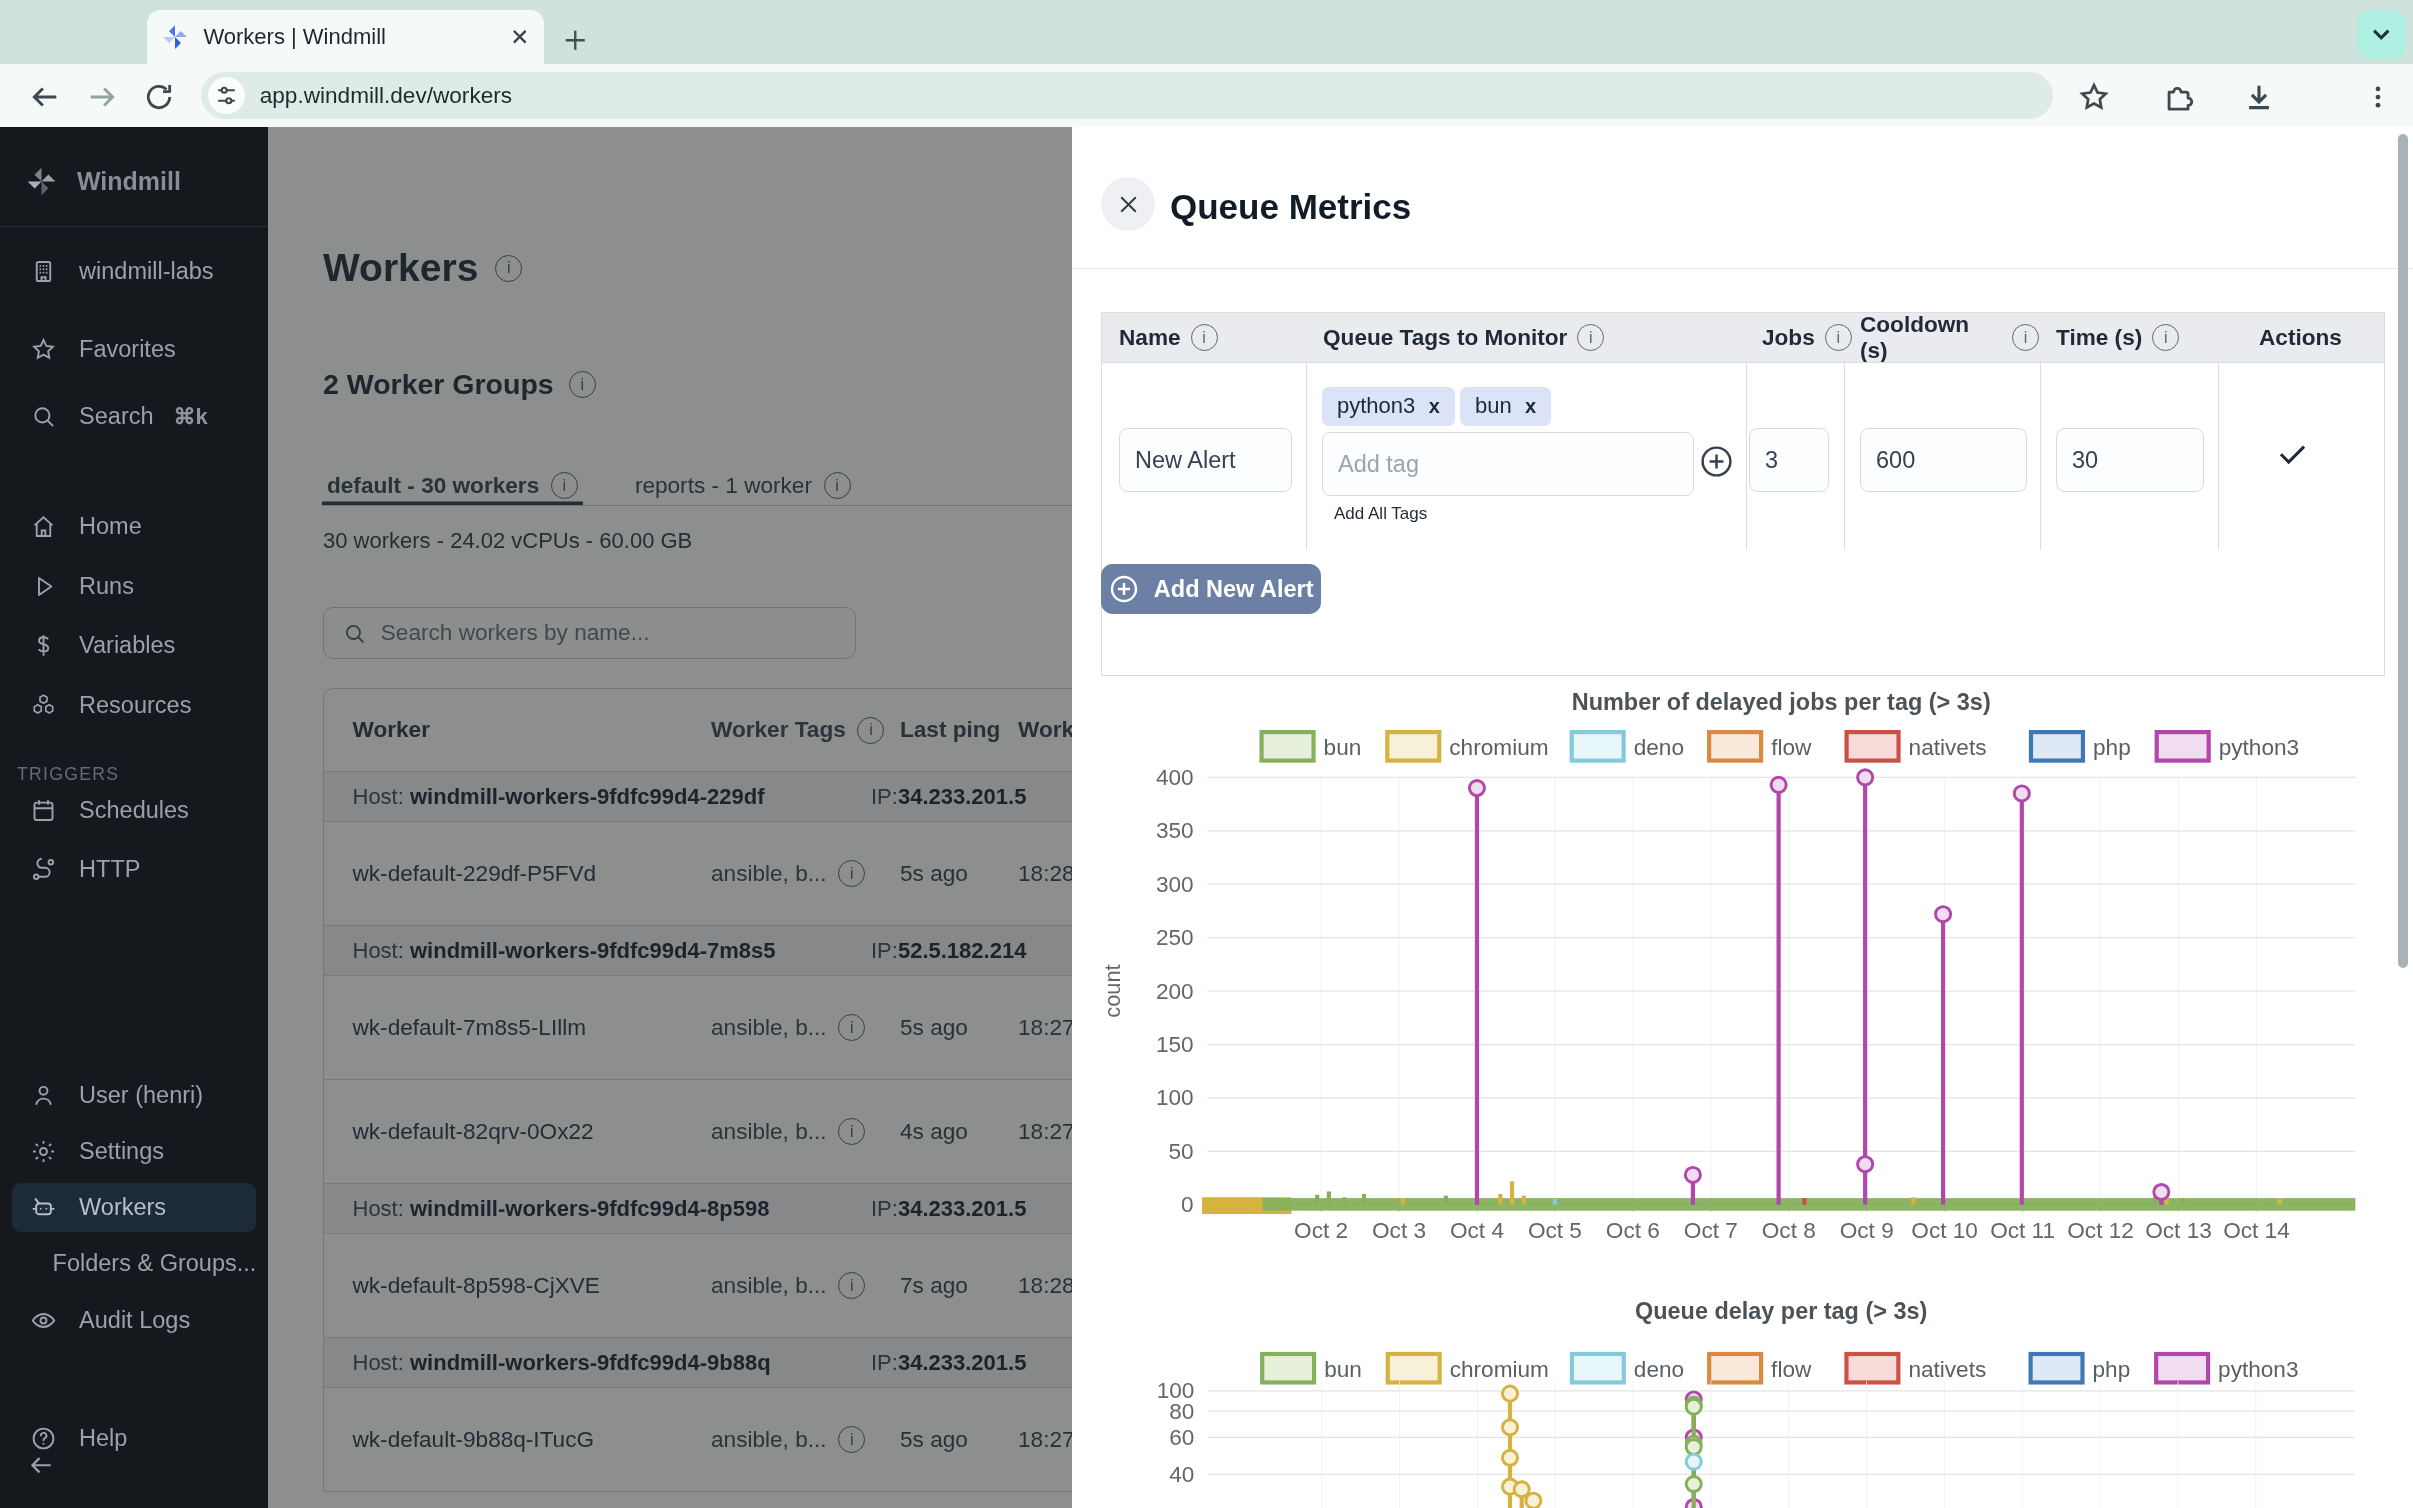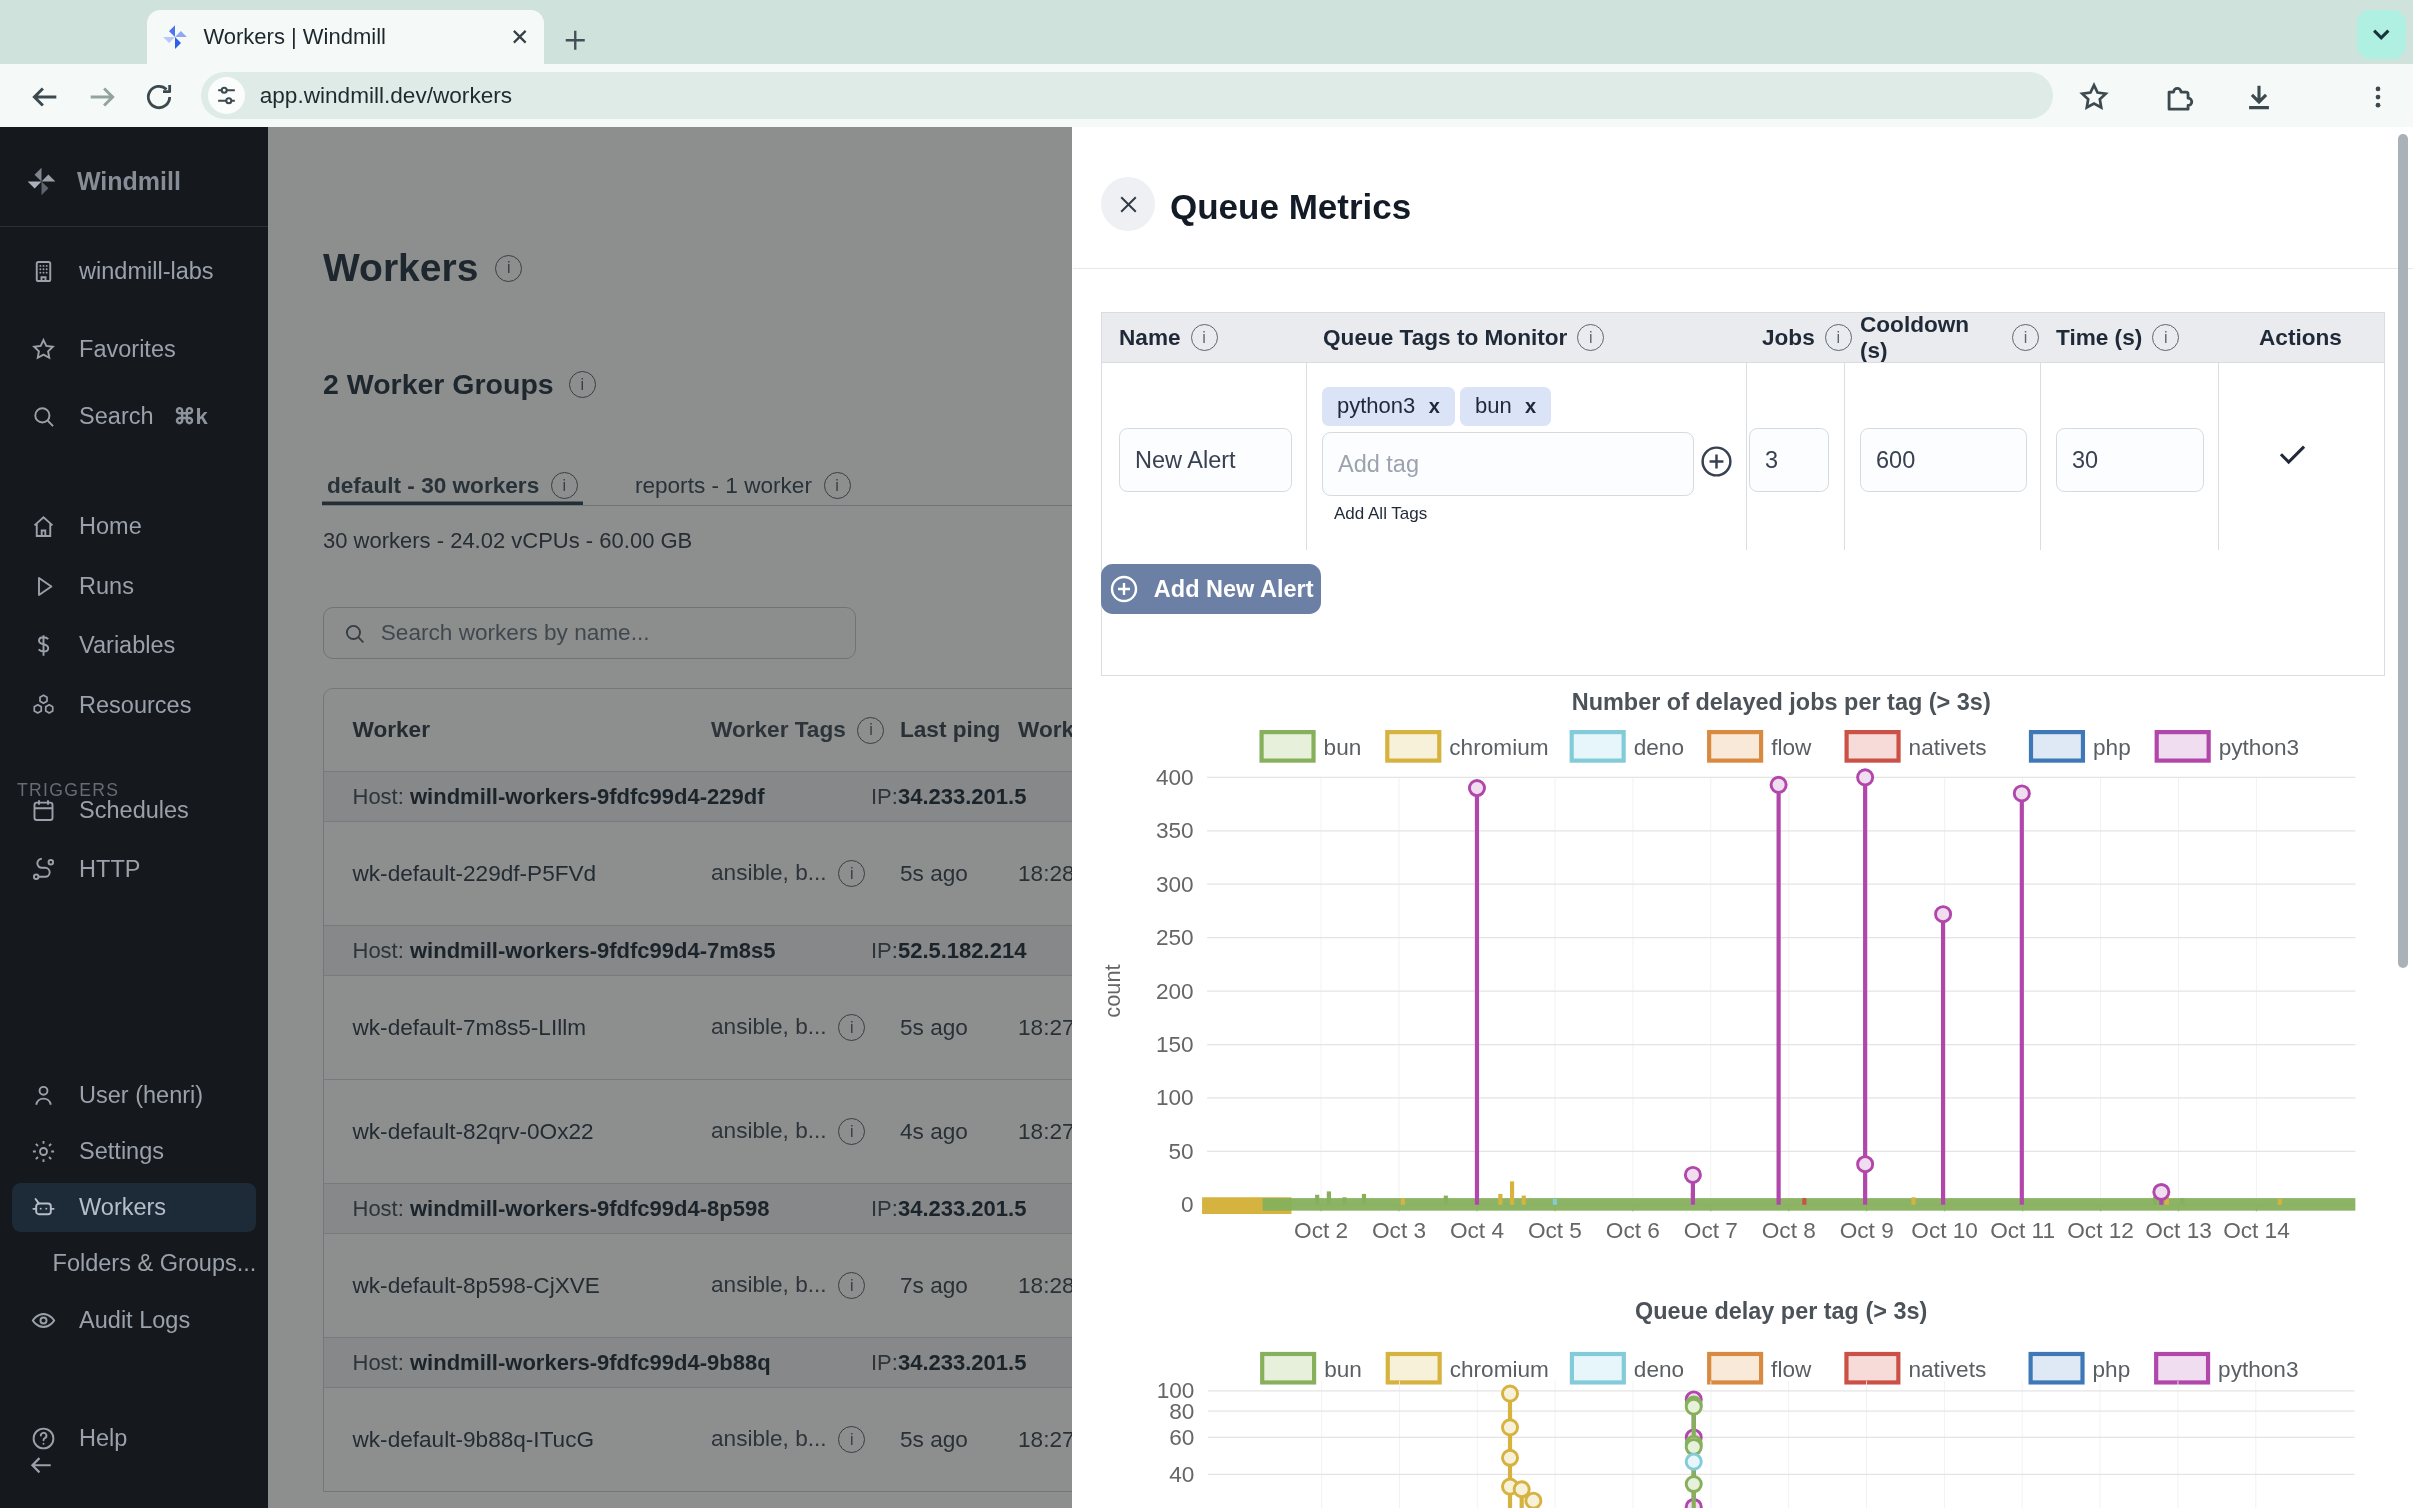--- a/index.html
+++ b/index.html
@@ -50,21 +50,21 @@
        background:#fdfdfe;display:flex;align-items:center;padding-left:18.4px;box-sizing:border-box;gap:13.4px;color:#5a646e;}
   .searchbox .ph{font-size:22.6px;color:#6f7a85;}
   .wtable{position:absolute;left:55px;top:561px;width:838px;border:1.7px solid #ccd2d9;border-radius:10px 10px 0 0;}
   .thead{display:flex;height:82px;align-items:center;font-weight:bold;font-size:22.6px;color:#39434e;}
   .trow{display:flex;align-items:center;border-top:0.8px solid #d6dade;position:relative;}
   .host{height:50px;background:#f1f2f4;font-size:22px;color:#4a5560;padding-left:28.5px;box-sizing:border-box;}
   .host b{color:#2b3642;}
   .hostip{position:absolute;left:547px;}
   .wrow{height:103px;font-size:22.6px;color:#3a4552;}
   .c1{width:387px;padding-left:28.5px;box-sizing:border-box;}
-  .c2{width:189px;display:flex;gap:11.7px;color:#4a5560;}
+  .c2{width:189px;display:flex;align-items:center;gap:11.7px;color:#4a5560;}
   .c3{width:118px;color:#434e59;}
   .c4{flex:1;color:#434e59;white-space:nowrap;}
   
   .drawer{position:absolute;left:1073px;top:127px;right:0;bottom:0;background:#fff;z-index:10;}
   .dclose{position:absolute;left:28px;top:50px;width:54px;height:54px;border-radius:50%;background:#eef0f3;
        display:grid;place-items:center;color:#323c46;}
   .dtitle{position:absolute;left:97px;top:60px;font-size:35px;font-weight:bold;color:#131c26;}
   .ddiv{position:absolute;left:0;top:141px;right:0;height:0.8px;background:#e6e8eb;}
   .dsection{position:absolute;left:32px;top:194px;display:flex;align-items:center;gap:15px;}
   .dsection .t{font-size:27px;font-weight:bold;color:#131c26;}
@@ -218,21 +218,21 @@
       </svg>
     <span class="lbl">Variables</span>
   </div>
   <div class="sitem" style="top:554px">
     <svg class="ic" width="27" height="27" viewBox="0 0 24 24" stroke="currentColor" stroke-width="1.5" fill="none" stroke-linejoin="round">
         <path d="M12 2.8l3.1 1.8v3.6L12 10 8.9 8.2V4.6zM6.9 11.4 10 13.2v3.6l-3.1 1.8-3.1-1.8v-3.6zM17.1 11.4l3.1 1.8v3.6l-3.1 1.8-3.1-1.8v-3.6z"></path>
       </svg>
     <span class="lbl">Resources</span>
   </div>
 
-  <div class="ssection" style="top:653px">TRIGGERS</div>
+  <div class="ssection" style="top:637px">TRIGGERS</div>
 
   <div class="sitem" style="top:659px">
     <svg class="ic" width="27" height="27" viewBox="0 0 24 24" stroke="currentColor" stroke-width="1.7" fill="none">
         <rect x="4" y="5" width="16" height="15.5" rx="2"></rect>
         <path d="M8 2.8v4M16 2.8v4M4 10h16"></path>
       </svg>
     <span class="lbl">Schedules</span>
   </div>
   <div class="sitem" style="top:718px">
     <svg class="ic" width="27" height="27" viewBox="0 0 24 24" stroke="currentColor" stroke-width="1.7" fill="none">

